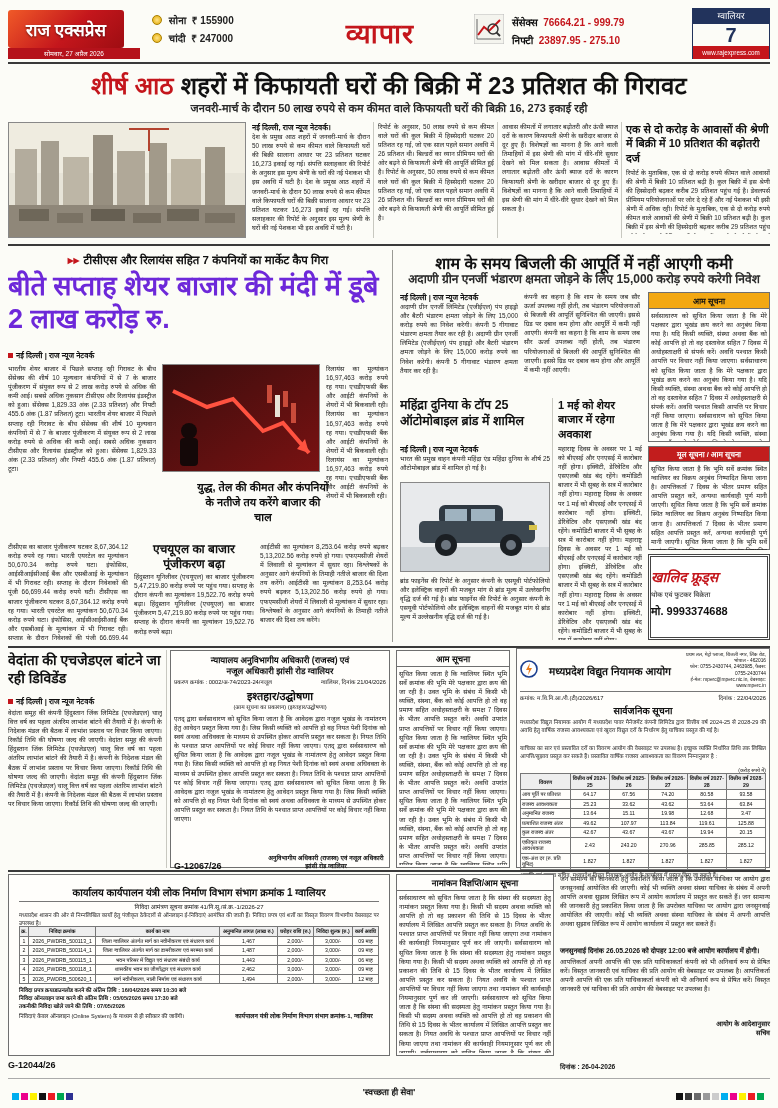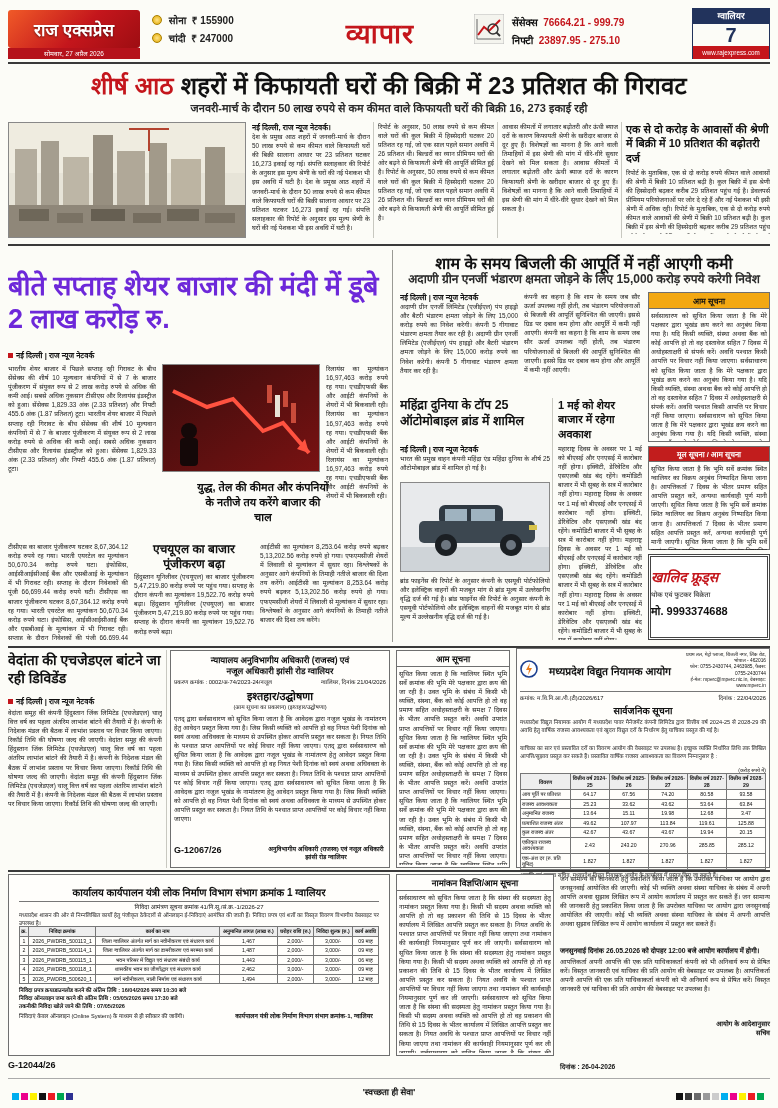--- a/index.html
+++ b/index.html
@@ -18,21 +18,21 @@
             font-size:17px;display:flex;align-items:center;justify-content:center;border-radius:3px;
             text-shadow:0 1px 2px rgba(0,0,0,.5)}
   .datebar{background:#b5121b;color:#fff;font-size:6.5px;display:flex;align-items:center;justify-content:center}
   .coin{display:inline-block;width:10px;height:10px;border-radius:50%;background:radial-gradient(#ffe388,#e2a800);
         border:1px solid #a97f00;margin-right:4px;vertical-align:-1px}
   .metalrow{font-size:10px;font-weight:bold;color:#222;line-height:18px;white-space:nowrap}
   .sectiontitle{color:#c4161c;font-size:27px;font-weight:bold;letter-spacing:1px}
   .idxlabel{color:#111;font-weight:bold}
   .idxval{color:#c4161c;font-weight:bold}
   .gwbox{border:1px solid #22335c;display:flex;flex-direction:column}
-  .gwtop{background:#22335c;color:#fff;font-size:9px;font-weight:bold;text-align:center;line-height:15px;height:15px}
+  .gwtop{background:#22335c;color:#fff;font-size:9px;font-weight:normal;text-align:center;line-height:15px;height:15px}
   .gwnum{color:#22335c;font-size:20px;font-weight:bold;text-align:center;flex:1;line-height:22px}
   .gwurl{background:#c4161c;color:#fff;font-size:6.3px;text-align:center;line-height:13px;height:13px}
   
   .leadhead{font-size:24px;font-weight:800;letter-spacing:.2px;white-space:nowrap;overflow:hidden}
   .leadhead .r{color:#c4161c;margin-right:7px}
   .subhead{font-size:11px;font-weight:bold;color:#2b2b2b}
   .dateline{font-size:7.6px;font-weight:bold;color:#111;white-space:nowrap;overflow:hidden}
   .redsq{display:inline-block;width:5px;height:5px;background:#c4161c;margin-right:3px}
   .kicker{font-size:11.5px;font-weight:bold;color:#111}
   .kicker .arrow{color:#c4161c;margin-right:4px}
@@ -56,21 +56,21 @@
   .dot{display:inline-block;width:7px;height:7px;margin-right:2px}
   .photoframe{border:1px solid #888;overflow:hidden;background:#ddd}
   .sig{font-size:6.2px;font-weight:bold;text-align:center;line-height:1.35}
   .reftag{font-size:9px;font-weight:bold}
 </style>
 </head>
 <body>
 
 <div class="page">
 
-  <div class="abs brandbox" style="left:8px;top:10px;width:132px;height:38px">राज एक्सप्रेस</div>
+  <div class="abs brandbox" style="left:8px;top:10px;width:116px;height:38px">राज एक्सप्रेस</div>
   <div class="abs datebar" style="left:8px;top:48px;width:132px;height:11px">सोमवार, 27 अप्रैल 2026</div>
 
   <div class="abs" style="left:152px;top:12px;width:130px">
     <div class="metalrow">
       <span class="coin"></span>
       <span>सोना</span>&nbsp;
       <span>₹ 155900</span>
     </div>
     <div class="metalrow">
       <span class="coin"></span>
@@ -150,20 +150,23 @@
   <div class="abs micro" style="left:502px;top:122px;width:116px;height:116px">आवास कीमतों में लगातार बढ़ोतरी और ऊंची ब्याज दरों के कारण किफायती श्रेणी के खरीदार बाजार से दूर हुए हैं। विशेषज्ञों का मानना है कि आने वाली तिमाहियों में इस श्रेणी की मांग में धीरे-धीरे सुधार देखने को मिल सकता है। आवास कीमतों में लगातार बढ़ोतरी और ऊंची ब्याज दरों के कारण किफायती श्रेणी के खरीदार बाजार से दूर हुए हैं। विशेषज्ञों का मानना है कि आने वाली तिमाहियों में इस श्रेणी की मांग में धीरे-धीरे सुधार देखने को मिल सकता है।</div>
   <div class="vline" style="left:621px;top:122px;height:116px"></div>
 
   <div class="abs" style="left:626px;top:122px;width:144px;height:116px">
     <div class="boxtitle">एक से दो करोड़ के आवासों की श्रेणी में बिक्री में 10 प्रतिशत की बढ़ोतरी दर्ज</div>
     <div class="micro" style="height:66px;margin-top:3px">रिपोर्ट के मुताबिक, एक से दो करोड़ रुपये कीमत वाले आवासों की श्रेणी में बिक्री 10 प्रतिशत बढ़ी है। कुल बिक्री में इस श्रेणी की हिस्सेदारी बढ़कर करीब 29 प्रतिशत पहुंच गई है। डेवलपर्स प्रीमियम परियोजनाओं पर जोर दे रहे हैं और नई पेशकश भी इसी श्रेणी में अधिक रही। रिपोर्ट के मुताबिक, एक से दो करोड़ रुपये कीमत वाले आवासों की श्रेणी में बिक्री 10 प्रतिशत बढ़ी है। कुल बिक्री में इस श्रेणी की हिस्सेदारी बढ़कर करीब 29 प्रतिशत पहुंच गई है। डेवलपर्स प्रीमियम परियोजनाओं पर जोर दे रहे हैं और नई पेशकश भी इसी श्रेणी में अधिक रही।</div>
   </div>
 
   <div class="hline" style="top:244px;height:2px"></div>
 
+  <div class="abs kicker center" style="left:8px;top:252px;width:380px">
+    <span class="arrow">▸▸</span><span>टीसीएस और रिलायंस सहित 7 कंपनियों का मार्केट कैप गिरा</span>
+  </div>
   <div class="abs bighead" style="left:8px;top:270px;width:382px;height:74px;overflow:hidden">बीते सप्ताह शेयर बाजार की मंदी में डूबे 2 लाख करोड़ रु.</div>
   <div class="abs dateline" style="left:8px;top:350px;width:200px">
     <span class="redsq"></span><span>नई दिल्ली | राज न्यूज नेटवर्क</span>
   </div>
 
   <div class="abs micro" style="left:8px;top:364px;width:148px;height:172px">भारतीय शेयर बाजार में पिछले सप्ताह रही गिरावट के बीच सेंसेक्स की शीर्ष 10 मूल्यवान कंपनियों में से 7 के बाजार पूंजीकरण में संयुक्त रूप से 2 लाख करोड़ रुपये से अधिक की कमी आई। सबसे अधिक नुकसान टीसीएस और रिलायंस इंडस्ट्रीज को हुआ। सेंसेक्स 1,829.33 अंक (2.33 प्रतिशत) और निफ्टी 455.6 अंक (1.87 प्रतिशत) टूटा। भारतीय शेयर बाजार में पिछले सप्ताह रही गिरावट के बीच सेंसेक्स की शीर्ष 10 मूल्यवान कंपनियों में से 7 के बाजार पूंजीकरण में संयुक्त रूप से 2 लाख करोड़ रुपये से अधिक की कमी आई। सबसे अधिक नुकसान टीसीएस और रिलायंस इंडस्ट्रीज को हुआ। सेंसेक्स 1,829.33 अंक (2.33 प्रतिशत) और निफ्टी 455.6 अंक (1.87 प्रतिशत) टूटा।</div>
 
   <div class="abs photoframe" style="left:162px;top:364px;width:158px;height:108px">
     <svg width="158" height="108" viewBox="0 0 158 108">
       <defs>
@@ -253,21 +256,21 @@
   <div class="abs nbox" style="left:170px;top:650px;width:220px;height:218px;padding:3px">
     <div class="center bold" style="font-size:8.5px">न्यायालय अनुविभागीय अधिकारी (राजस्व) एवं</div>
     <div class="center bold" style="font-size:8.5px">नजूल अधिकारी झांसी रोड ग्वालियर</div>
     <div style="display:flex;justify-content:space-between;font-size:5.8px;margin-top:2px">
       <span>प्रकरण क्रमांक : 0002/अ-74/2023-24/नजूल</span>
       <span>ग्वालियर, दिनांक 21/04/2026</span>
     </div>
     <div class="center bold" style="font-size:11px;margin-top:2px">इश्तहार/उद्घोषणा</div>
     <div class="center" style="font-size:5.8px">(आम सूचना का प्रकाशन) (इश्तहार/उद्घोषणा)</div>
     <div class="micro" style="height:128px;margin-top:3px">एतद् द्वारा सर्वसाधारण को सूचित किया जाता है कि आवेदक द्वारा नजूल भूखंड के नामांतरण हेतु आवेदन प्रस्तुत किया गया है। जिस किसी व्यक्ति को आपत्ति हो वह नियत पेशी दिनांक को स्वयं अथवा अधिवक्ता के माध्यम से उपस्थित होकर आपत्ति प्रस्तुत कर सकता है। नियत तिथि के पश्चात प्राप्त आपत्तियों पर कोई विचार नहीं किया जाएगा। एतद् द्वारा सर्वसाधारण को सूचित किया जाता है कि आवेदक द्वारा नजूल भूखंड के नामांतरण हेतु आवेदन प्रस्तुत किया गया है। जिस किसी व्यक्ति को आपत्ति हो वह नियत पेशी दिनांक को स्वयं अथवा अधिवक्ता के माध्यम से उपस्थित होकर आपत्ति प्रस्तुत कर सकता है। नियत तिथि के पश्चात प्राप्त आपत्तियों पर कोई विचार नहीं किया जाएगा। एतद् द्वारा सर्वसाधारण को सूचित किया जाता है कि आवेदक द्वारा नजूल भूखंड के नामांतरण हेतु आवेदन प्रस्तुत किया गया है। जिस किसी व्यक्ति को आपत्ति हो वह नियत पेशी दिनांक को स्वयं अथवा अधिवक्ता के माध्यम से उपस्थित होकर आपत्ति प्रस्तुत कर सकता है। नियत तिथि के पश्चात प्राप्त आपत्तियों पर कोई विचार नहीं किया जाएगा।</div>
-    <div style="display:flex;justify-content:space-between;margin-top:3px">
+    <div style="display:flex;justify-content:space-between;align-items:flex-end;margin-top:12px">
       <span class="reftag">G-12067/26</span>
       <span class="sig" style="width:120px">अनुविभागीय अधिकारी (राजस्व) एवं नजूल अधिकारी झांसी रोड ग्वालियर</span>
     </div>
   </div>
 
   <div class="abs nbox" style="left:396px;top:650px;width:114px;height:218px">
     <div class="plainhead">आम सूचना</div>
     <div class="micro" style="height:198px;padding:2px">सूचित किया जाता है कि ग्वालियर स्थित भूमि सर्वे क्रमांक की भूमि मेरे पक्षकार द्वारा क्रय की जा रही है। उक्त भूमि के संबंध में किसी भी व्यक्ति, संस्था, बैंक को कोई आपत्ति हो तो वह प्रमाण सहित अधोहस्ताक्षरी के समक्ष 7 दिवस के भीतर आपत्ति प्रस्तुत करें। अवधि उपरांत प्राप्त आपत्तियों पर विचार नहीं किया जाएगा। सूचित किया जाता है कि ग्वालियर स्थित भूमि सर्वे क्रमांक की भूमि मेरे पक्षकार द्वारा क्रय की जा रही है। उक्त भूमि के संबंध में किसी भी व्यक्ति, संस्था, बैंक को कोई आपत्ति हो तो वह प्रमाण सहित अधोहस्ताक्षरी के समक्ष 7 दिवस के भीतर आपत्ति प्रस्तुत करें। अवधि उपरांत प्राप्त आपत्तियों पर विचार नहीं किया जाएगा। सूचित किया जाता है कि ग्वालियर स्थित भूमि सर्वे क्रमांक की भूमि मेरे पक्षकार द्वारा क्रय की जा रही है। उक्त भूमि के संबंध में किसी भी व्यक्ति, संस्था, बैंक को कोई आपत्ति हो तो वह प्रमाण सहित अधोहस्ताक्षरी के समक्ष 7 दिवस के भीतर आपत्ति प्रस्तुत करें। अवधि उपरांत प्राप्त आपत्तियों पर विचार नहीं किया जाएगा। सूचित किया जाता है कि ग्वालियर स्थित भूमि सर्वे क्रमांक की भूमि मेरे पक्षकार द्वारा क्रय की जा रही है। उक्त भूमि के संबंध में किसी भी व्यक्ति, संस्था, बैंक को कोई आपत्ति हो तो वह प्रमाण सहित अधोहस्ताक्षरी के समक्ष 7 दिवस के भीतर आपत्ति प्रस्तुत करें। अवधि उपरांत प्राप्त आपत्तियों पर विचार नहीं किया जाएगा।</div>
   </div>
 

